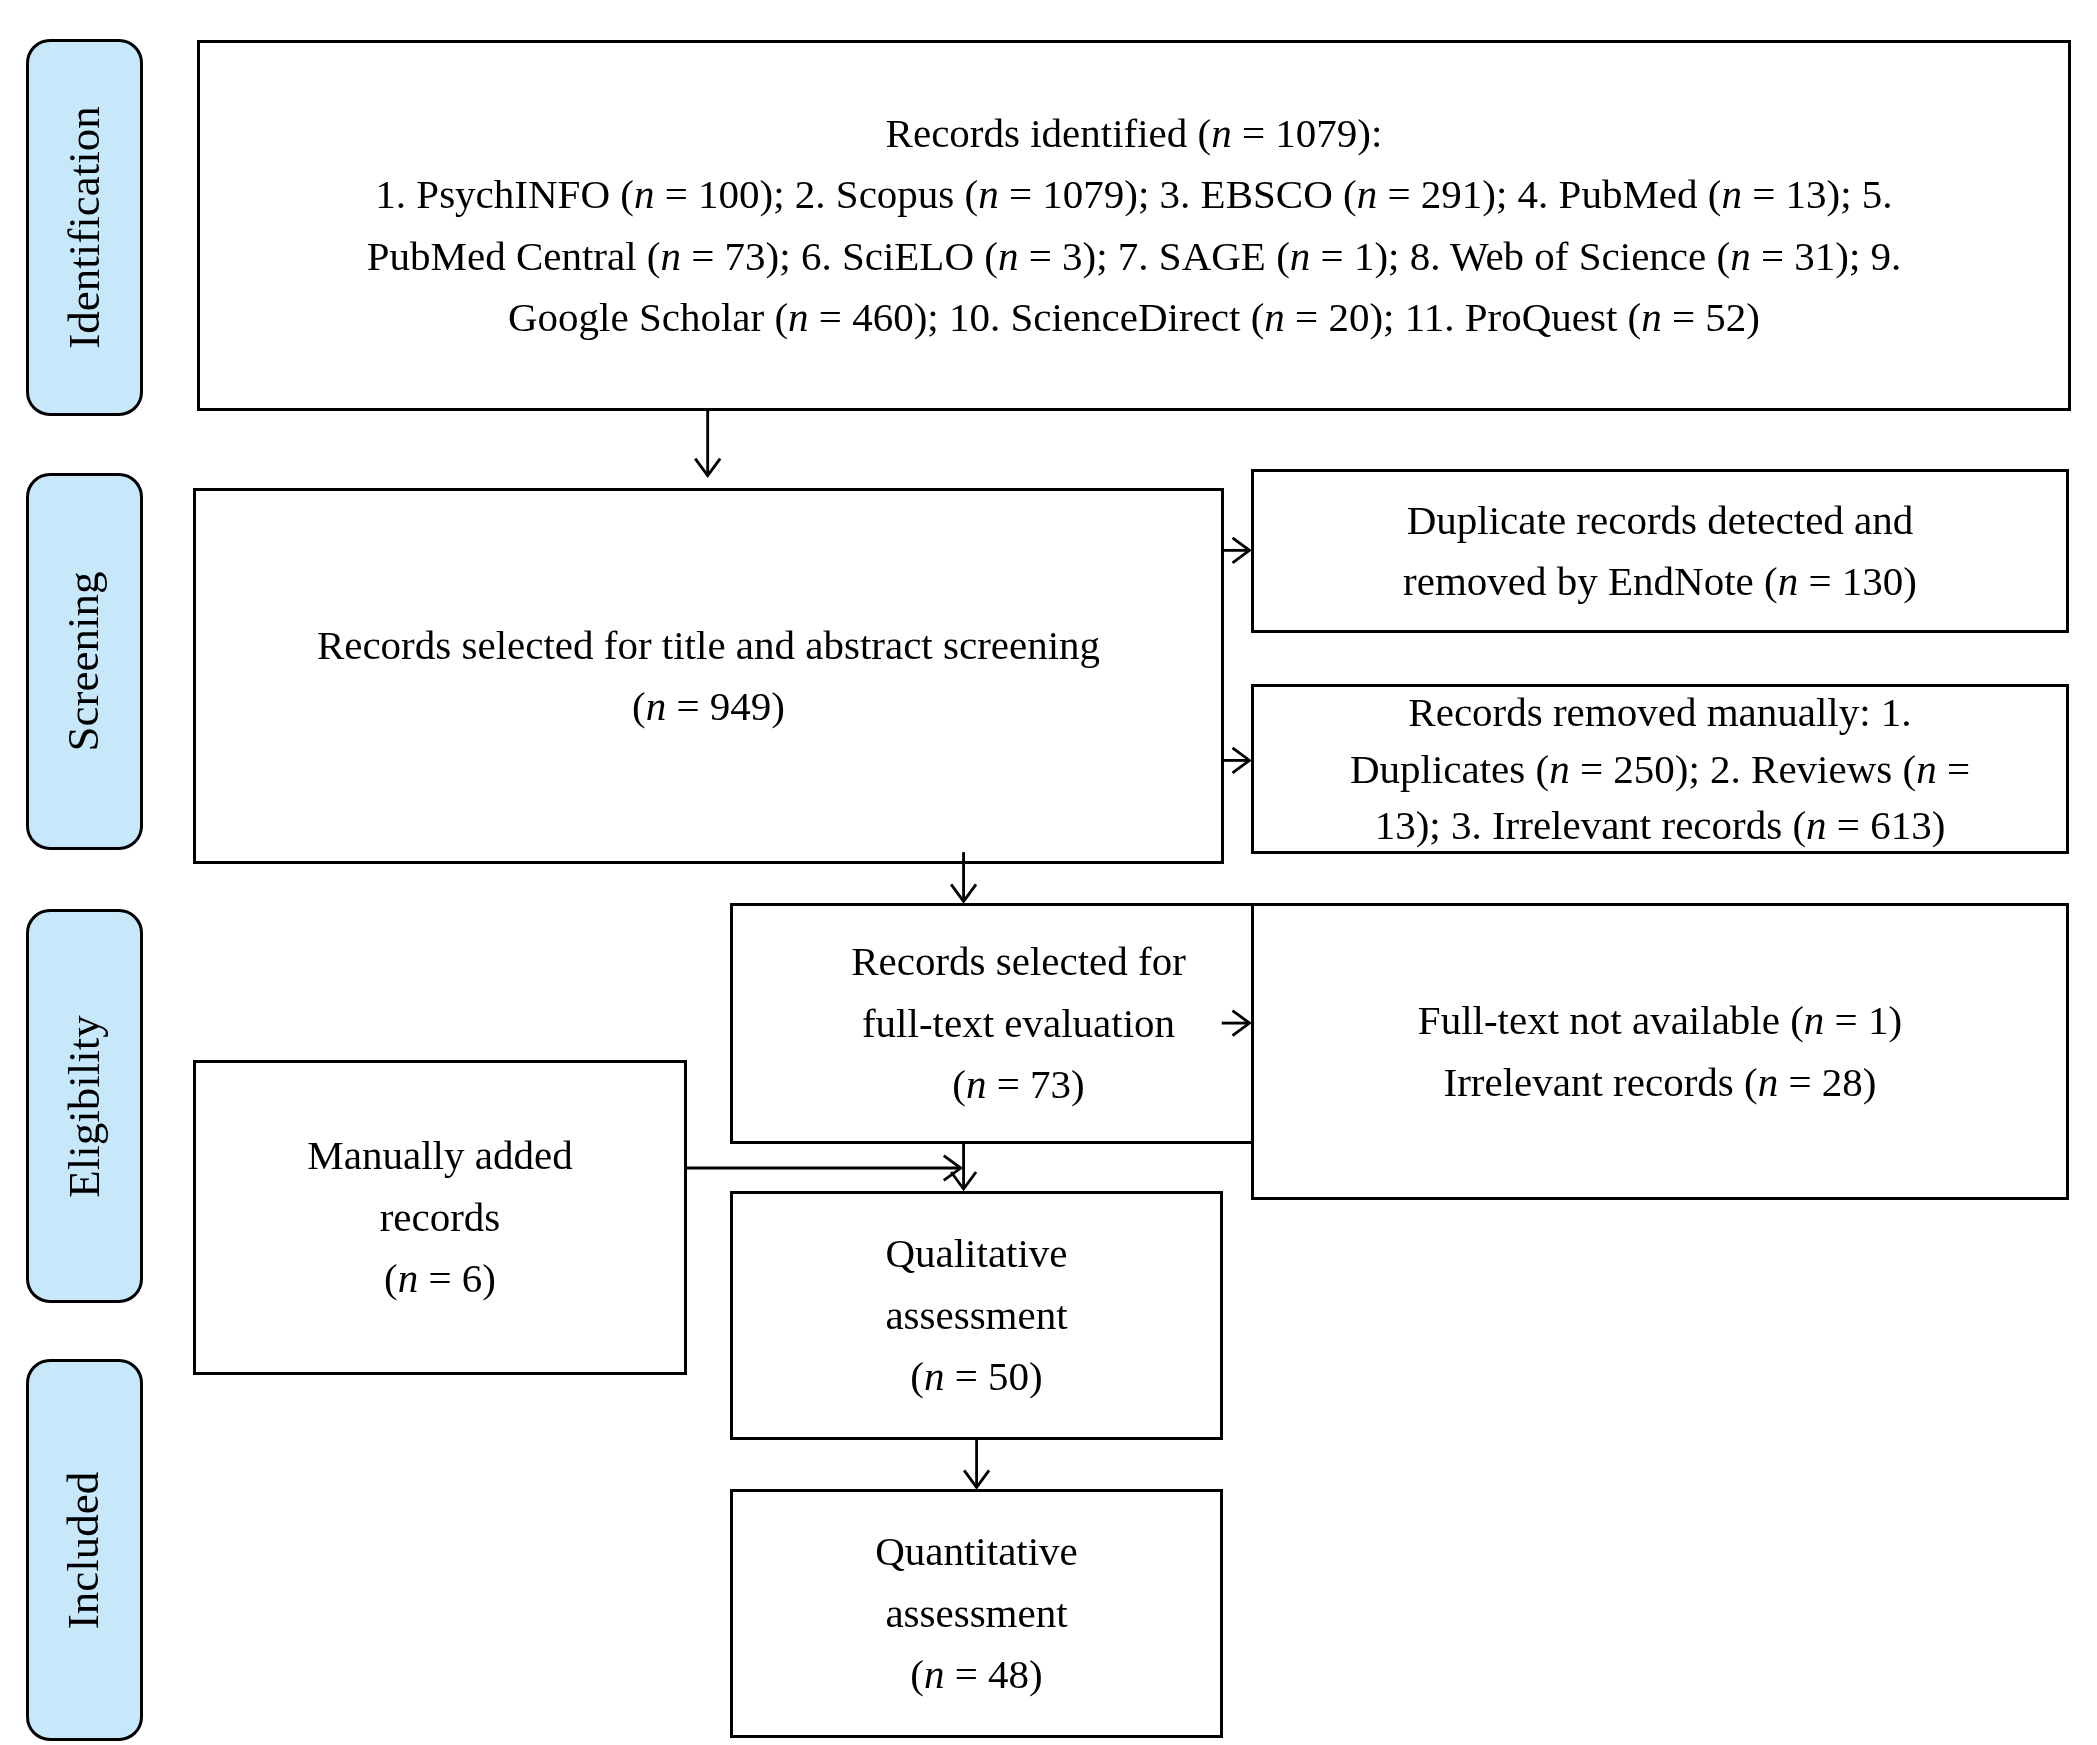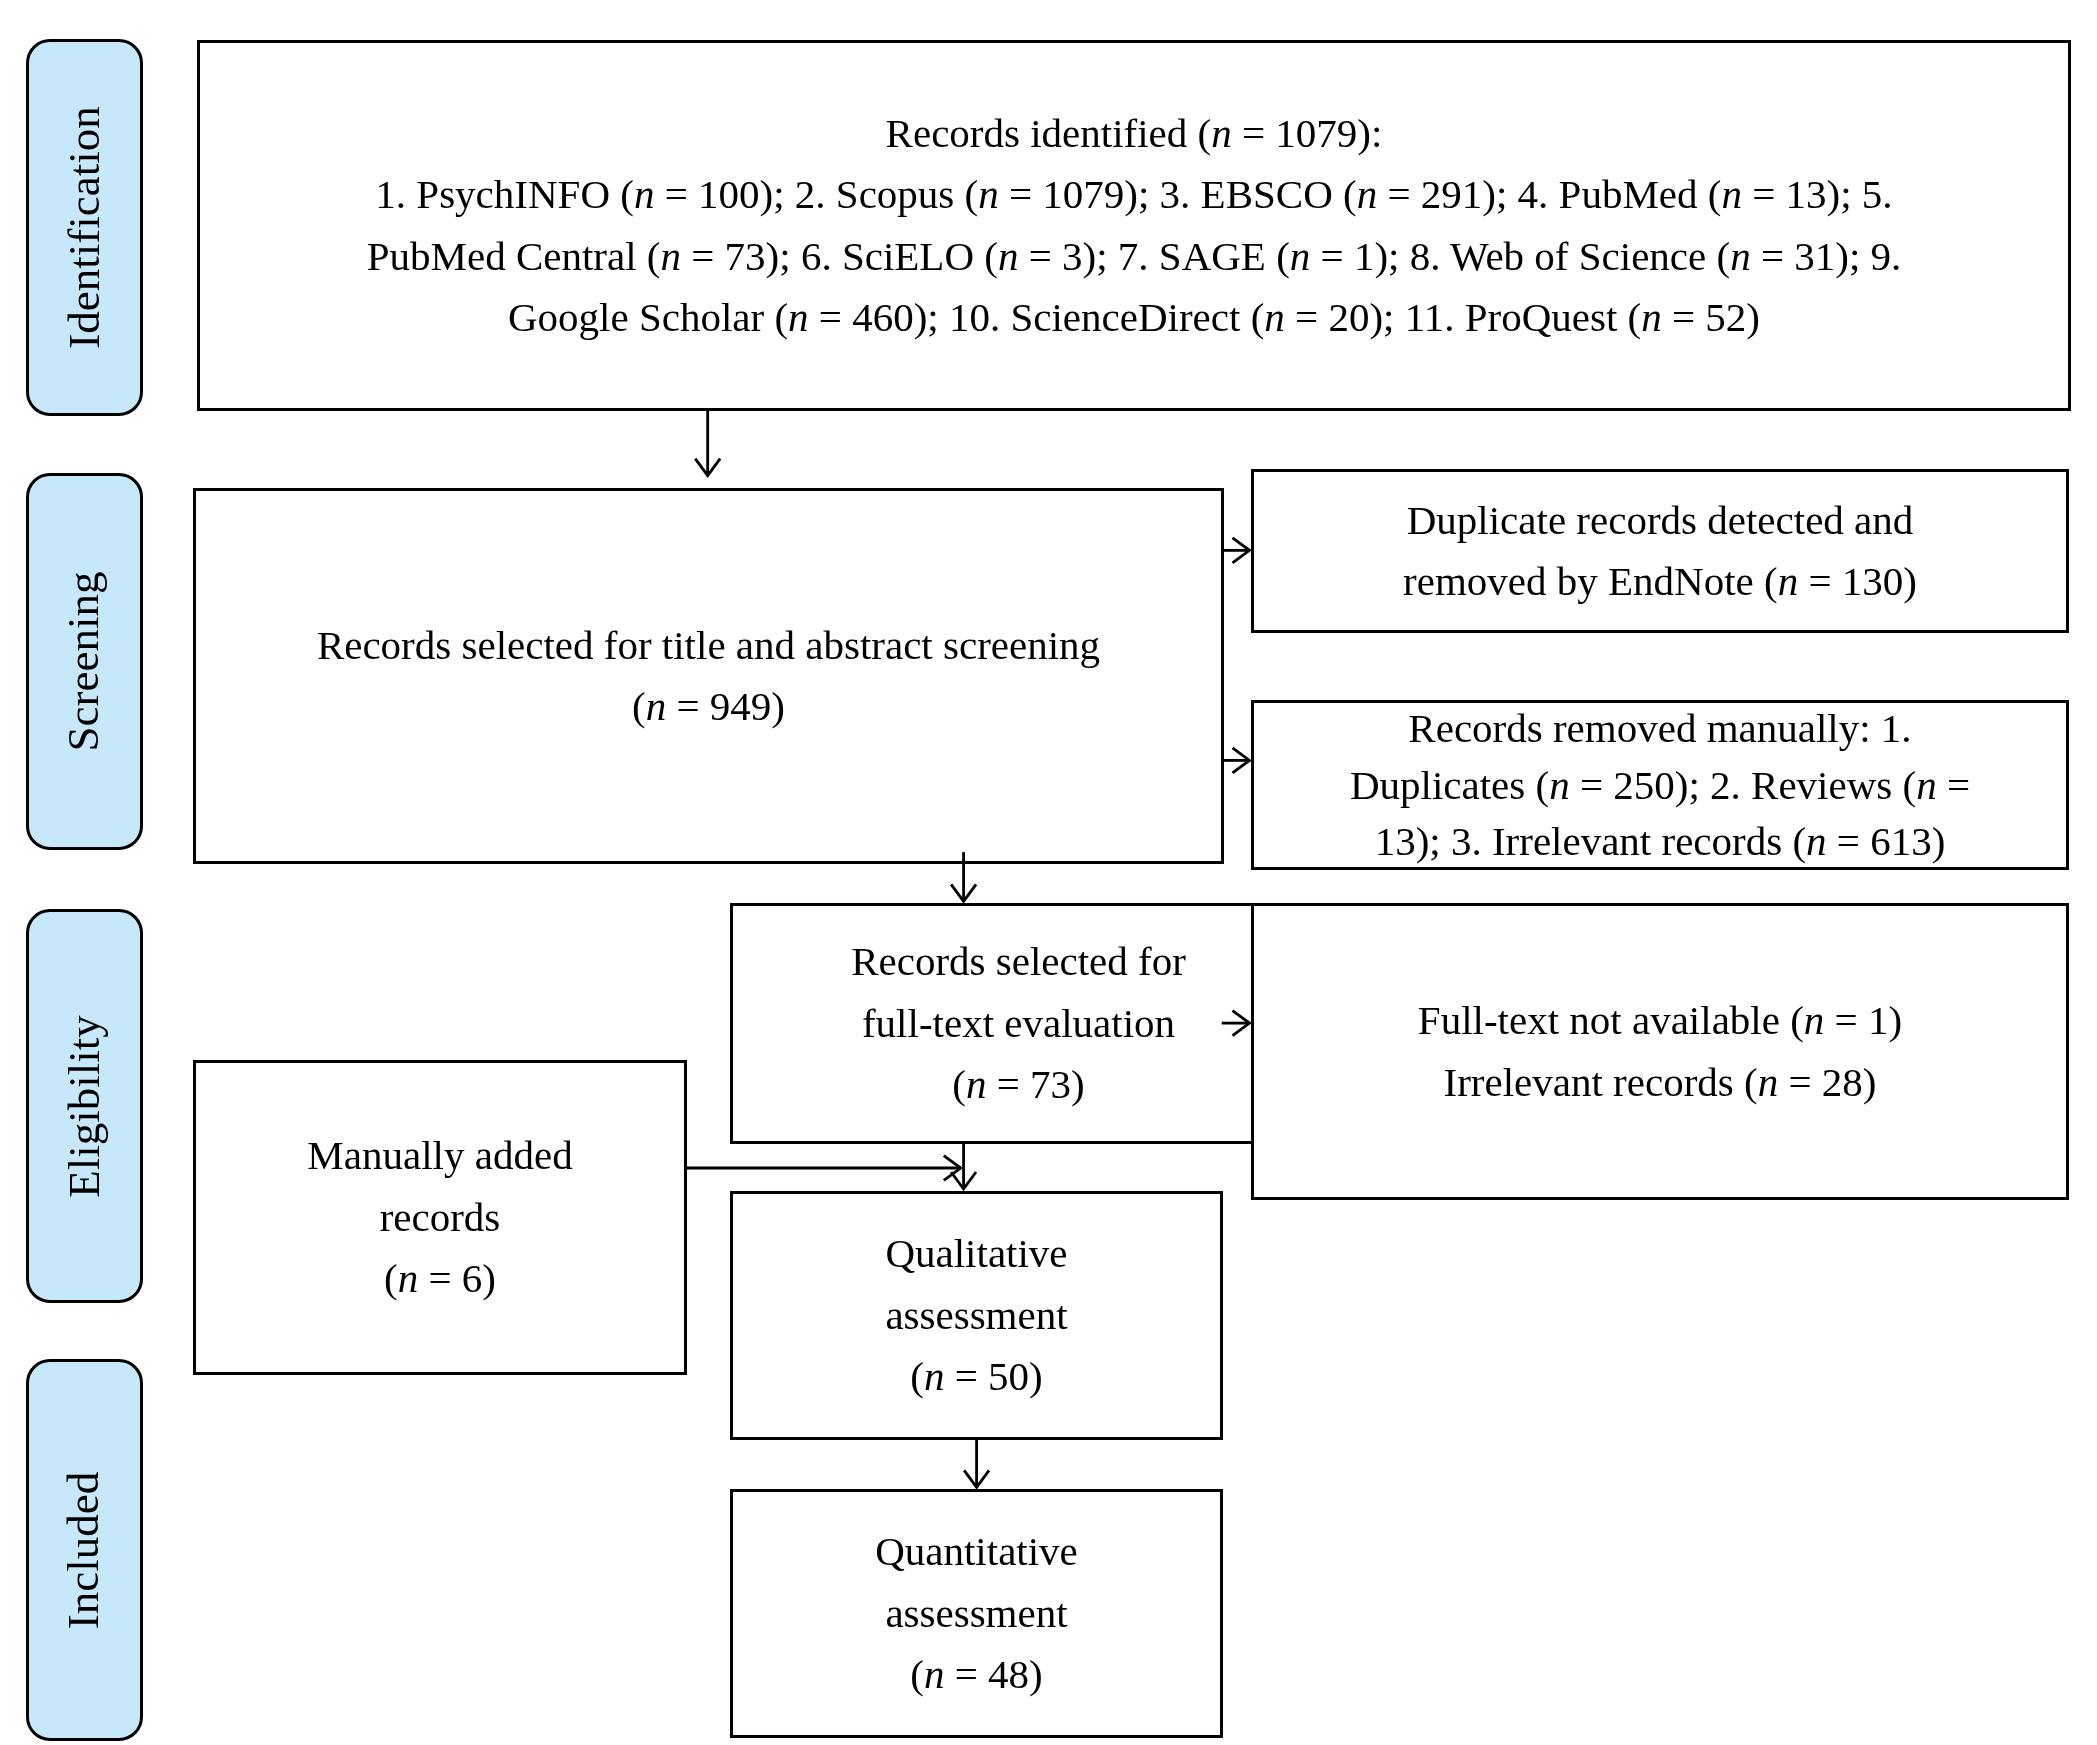--- a/index.html
+++ b/index.html
@@ -45,21 +45,21 @@
     border: 3.4px solid var(--ink);
     box-sizing: border-box;
     display: flex;
     flex-direction: column;
     align-items: center;
     justify-content: center;
     text-align: right;
     font-size: 41px;
     line-height: 1.5;
   }
-  .box--tight { line-height: 1.38; margin-top: 16px; }
+  .box--tight { line-height: 1.38; }
   .line { white-space: nowrap; }
   
   #connectors {
     position: absolute;
     left: 0; top: 0;
     width: 2097px;
     height: 1745px;
     pointer-events: none;
   }
 </style>

